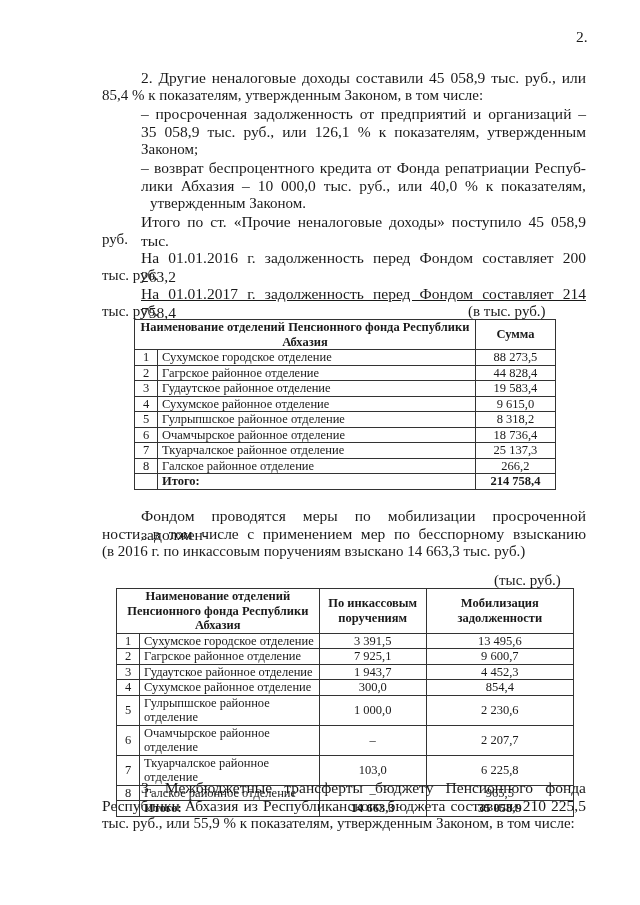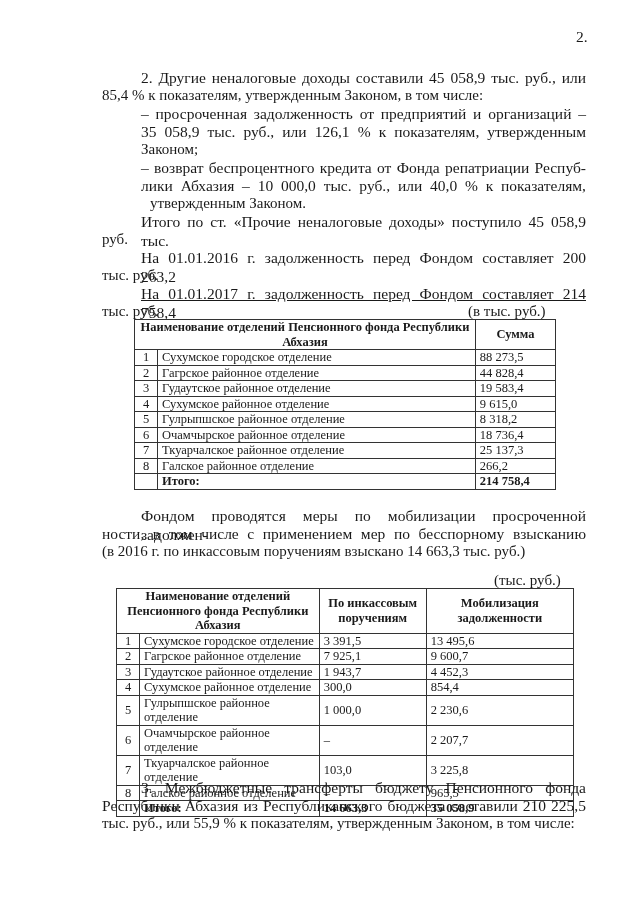--- a/index.html
+++ b/index.html
@@ -6,21 +6,21 @@
   body { width: 640px; height: 905px; position: relative; overflow: hidden;
          font-family: "Liberation Serif", "DejaVu Serif", serif; color: #1a1a1a; }
   .page-num { position: absolute; top: 28px; left: 576px; font-size: 15.5px; }
   .p { position: absolute; font-size: 15.5px; line-height: 18.5px; text-align: justify; text-align-last: left; }
   .j { text-align-last: justify; }
   .line { position: absolute; font-size: 15px; white-space: nowrap; }
   table { position: absolute; border-collapse: collapse; font-size: 12.5px; }
   td, th { border: 1px solid #333; padding: 0 4px; line-height: 14.5px; }
   th { font-weight: bold; text-align: center; }
   td.num { text-align: center; width: 14px; }
-  td.val { }
+  td.val { text-align: center; }
   tr.total td { font-weight: bold; }
   .unit { position: absolute; font-size: 15px; }
 </style>
 </head>
 <body>
 
 <div class="page-num">2.</div>
 
 <div class="p j" style="top:69px;left:141px;width:445px;">2. Другие неналоговые доходы составили 45 058,9 тыс. руб., или</div>
 <div class="line" style="top:87px;left:102px;">85,4 % к показателям, утвержденным Законом, в том числе:</div>
@@ -137,21 +137,21 @@
   <tr>
         <td class="num">6</td>
         <td>Очамчырское районное отделение</td>
         <td class="val">–</td>
         <td class="val">2 207,7</td>
       </tr>
   <tr>
         <td class="num">7</td>
         <td>Ткуарчалское районное отделение</td>
         <td class="val">103,0</td>
-        <td class="val">3 225,8</td>
+        <td class="val">6 225,8</td>
       </tr>
   <tr>
         <td class="num">8</td>
         <td>Галское районное отделение</td>
         <td class="val">–</td>
         <td class="val">965,5</td>
       </tr>
   <tr class="total">
         <td class="num"></td>
         <td>Итого:</td>

